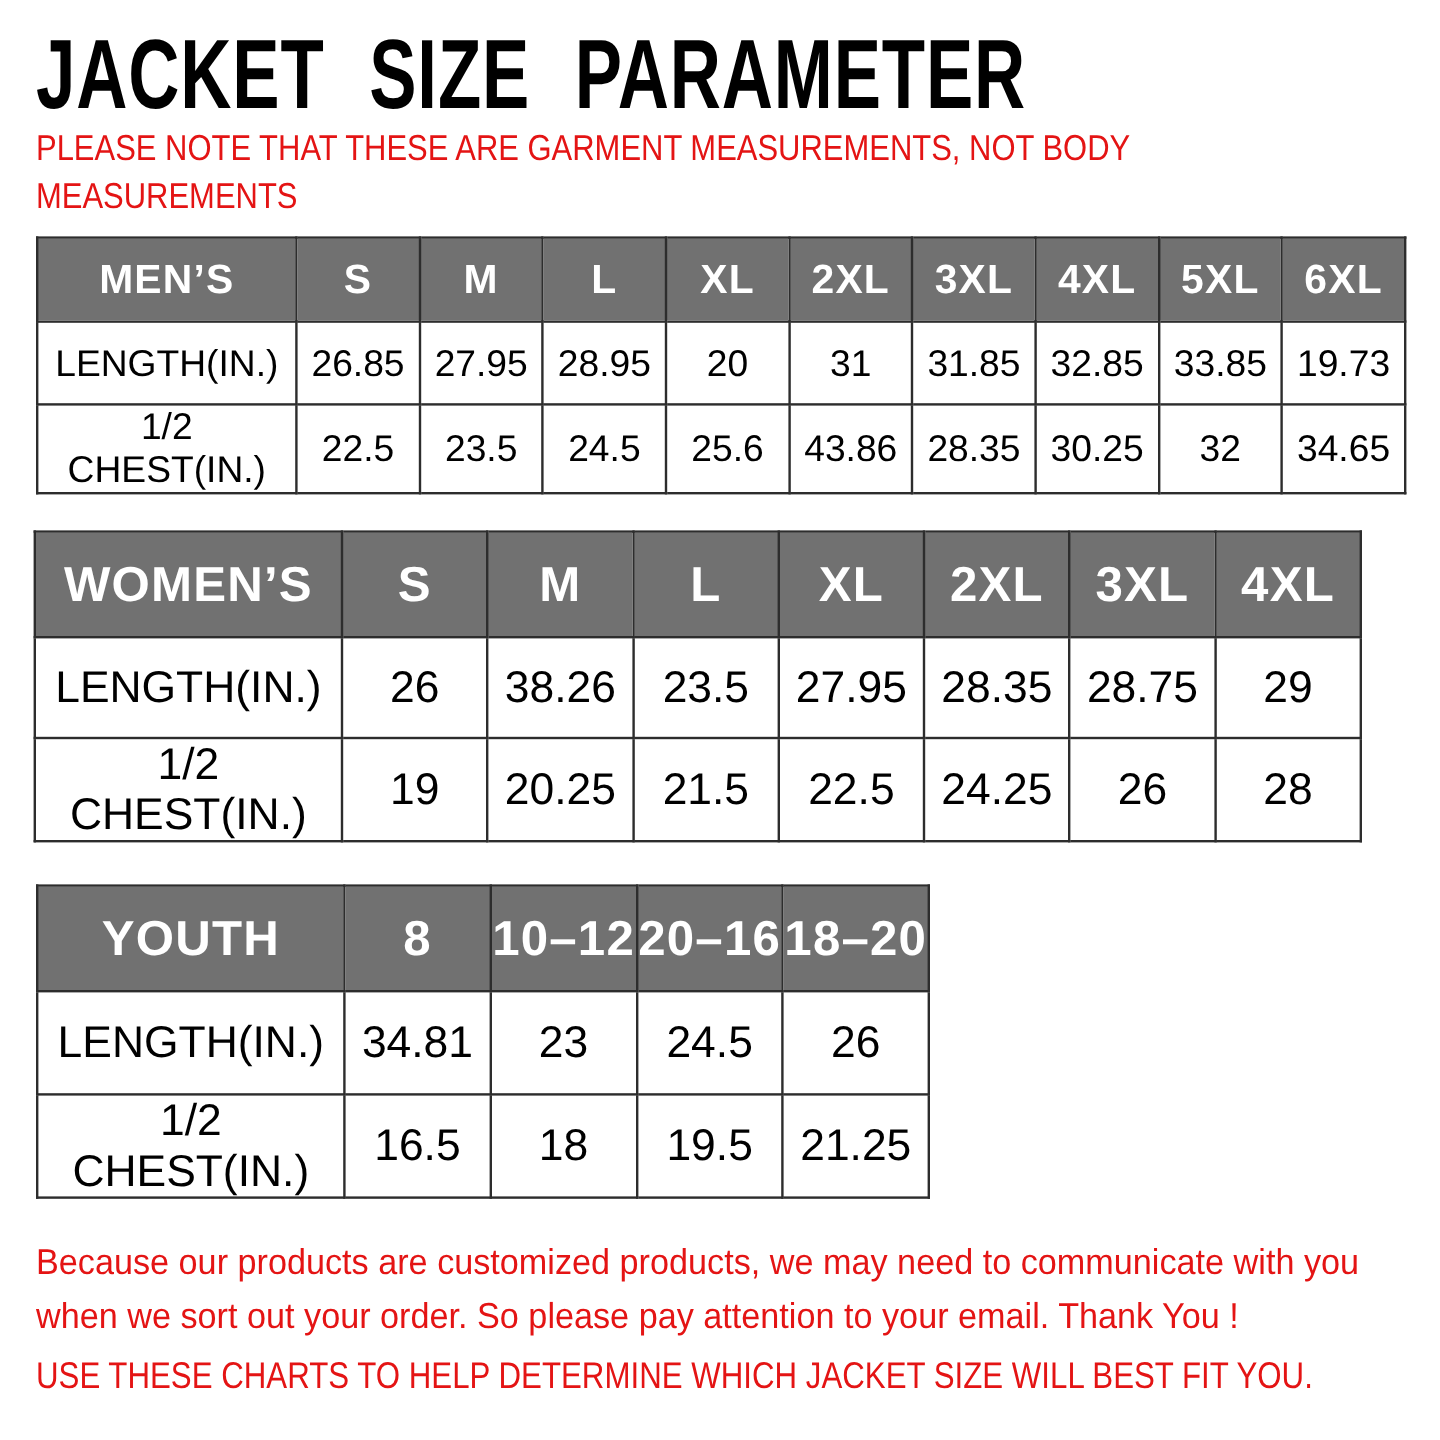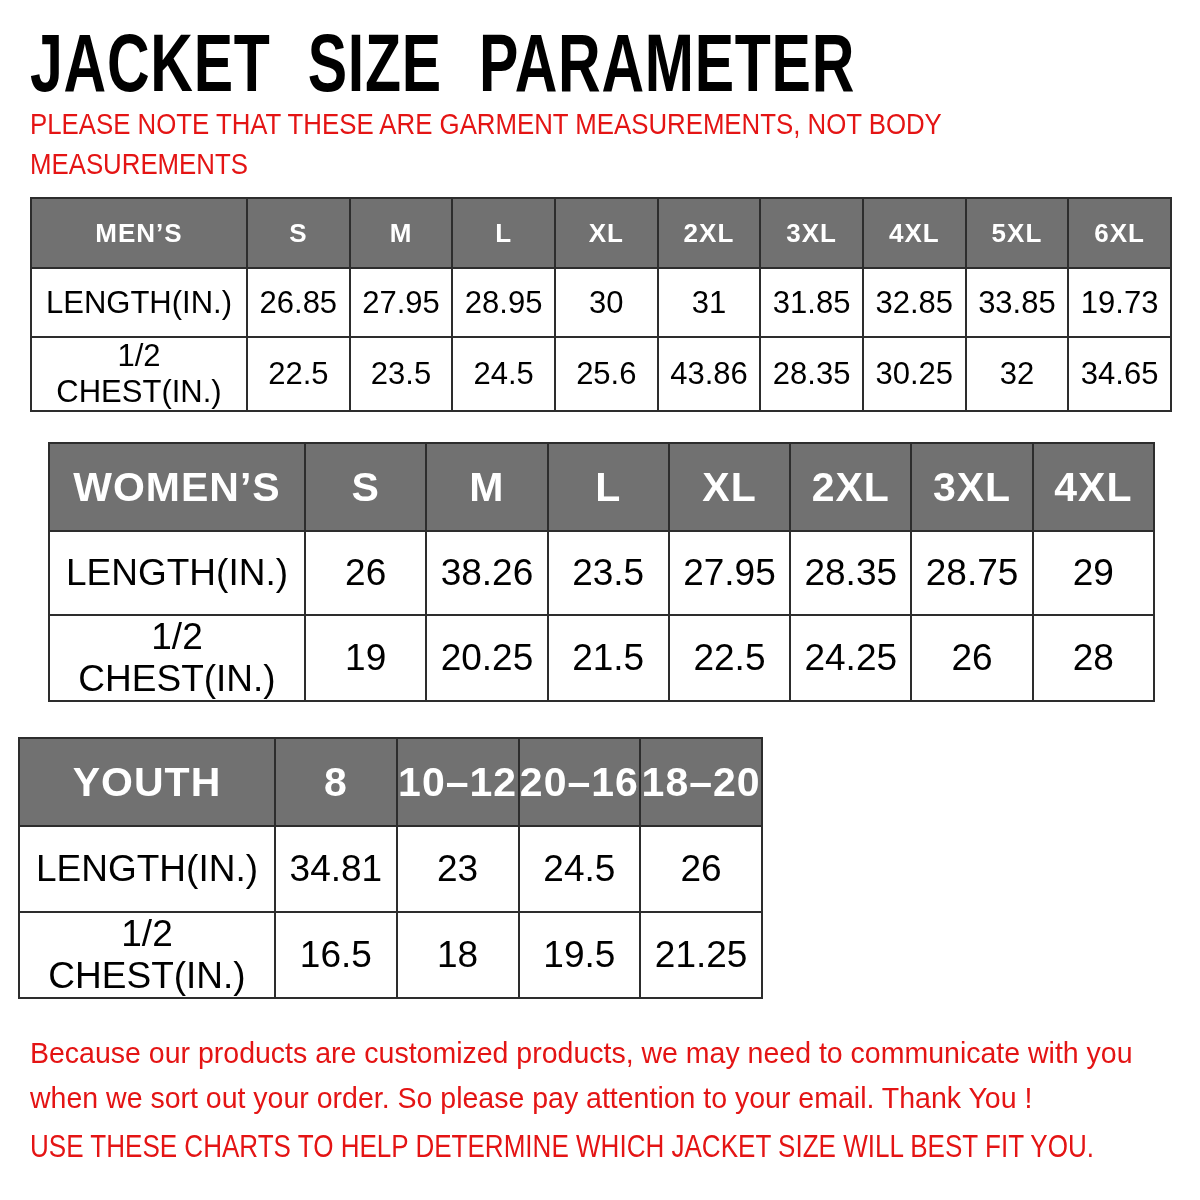--- a/index.html
+++ b/index.html
@@ -27,41 +27,41 @@
 
   .note{
     position:absolute;left:30px;top:104px;
     color:var(--red);font-size:30px;line-height:40px;
     white-space:nowrap;
     transform:scaleX(0.86);transform-origin:left top;
   }
 
   .tbl-wrap{position:absolute;}
   .wrap-mens{left:30px;top:197px;}
-  .wrap-womens{left:48px;top:442px;}
-  .wrap-youth{left:18px;top:737px;}
+  .wrap-womens{left:28px;top:442px;}
+  .wrap-youth{left:30px;top:737px;}
 
   table.tbl{
     border-collapse:collapse;table-layout:fixed;background:#fff;
   }
   .tbl th,.tbl td{
     border:2px solid var(--border);
     text-align:center;vertical-align:middle;padding:0;
     overflow:hidden;
   }
   .tbl thead th{
     background:var(--hdr-gray);color:#ffffff;font-weight:bold;
     letter-spacing:1px;
   }
   .tbl tbody th{font-weight:normal;color:#000;}
   .tbl tbody td{color:#000;border-radius:22px;}
 
   .t-mens{width:1142px;}
   .t-mens thead tr{height:70px;}
-  .t-mens thead th{font-size:26px;margin-top:44px;}
+  .t-mens thead th{font-size:34px;margin-top:44px;}
   .t-mens th:first-child{width:214px;}
   .t-mens tbody tr{height:69px;}
   .t-mens tbody{font-size:31px;}
 
   .t-womens{width:1107px;}
   .t-womens thead tr{height:88px;}
   .t-womens thead th{font-size:41px;}
   .t-womens th:first-child{width:254px;}
   .t-womens tbody tr{height:84px;}
   .t-womens tbody{font-size:37px;}
@@ -113,21 +113,21 @@
             <th>5XL</th>
             <th>6XL</th>
           </tr>
         </thead>
         <tbody>
           <tr>
             <th>LENGTH(IN.)</th>
             <td>26.85</td>
             <td>27.95</td>
             <td>28.95</td>
-            <td>30</td>
+            <td>20</td>
             <td>31</td>
             <td>31.85</td>
             <td>32.85</td>
             <td>33.85</td>
             <td>19.73</td>
           </tr>
           <tr>
             <th>1/2 CHEST(IN.)</th>
             <td>22.5</td>
             <td>23.5</td>

